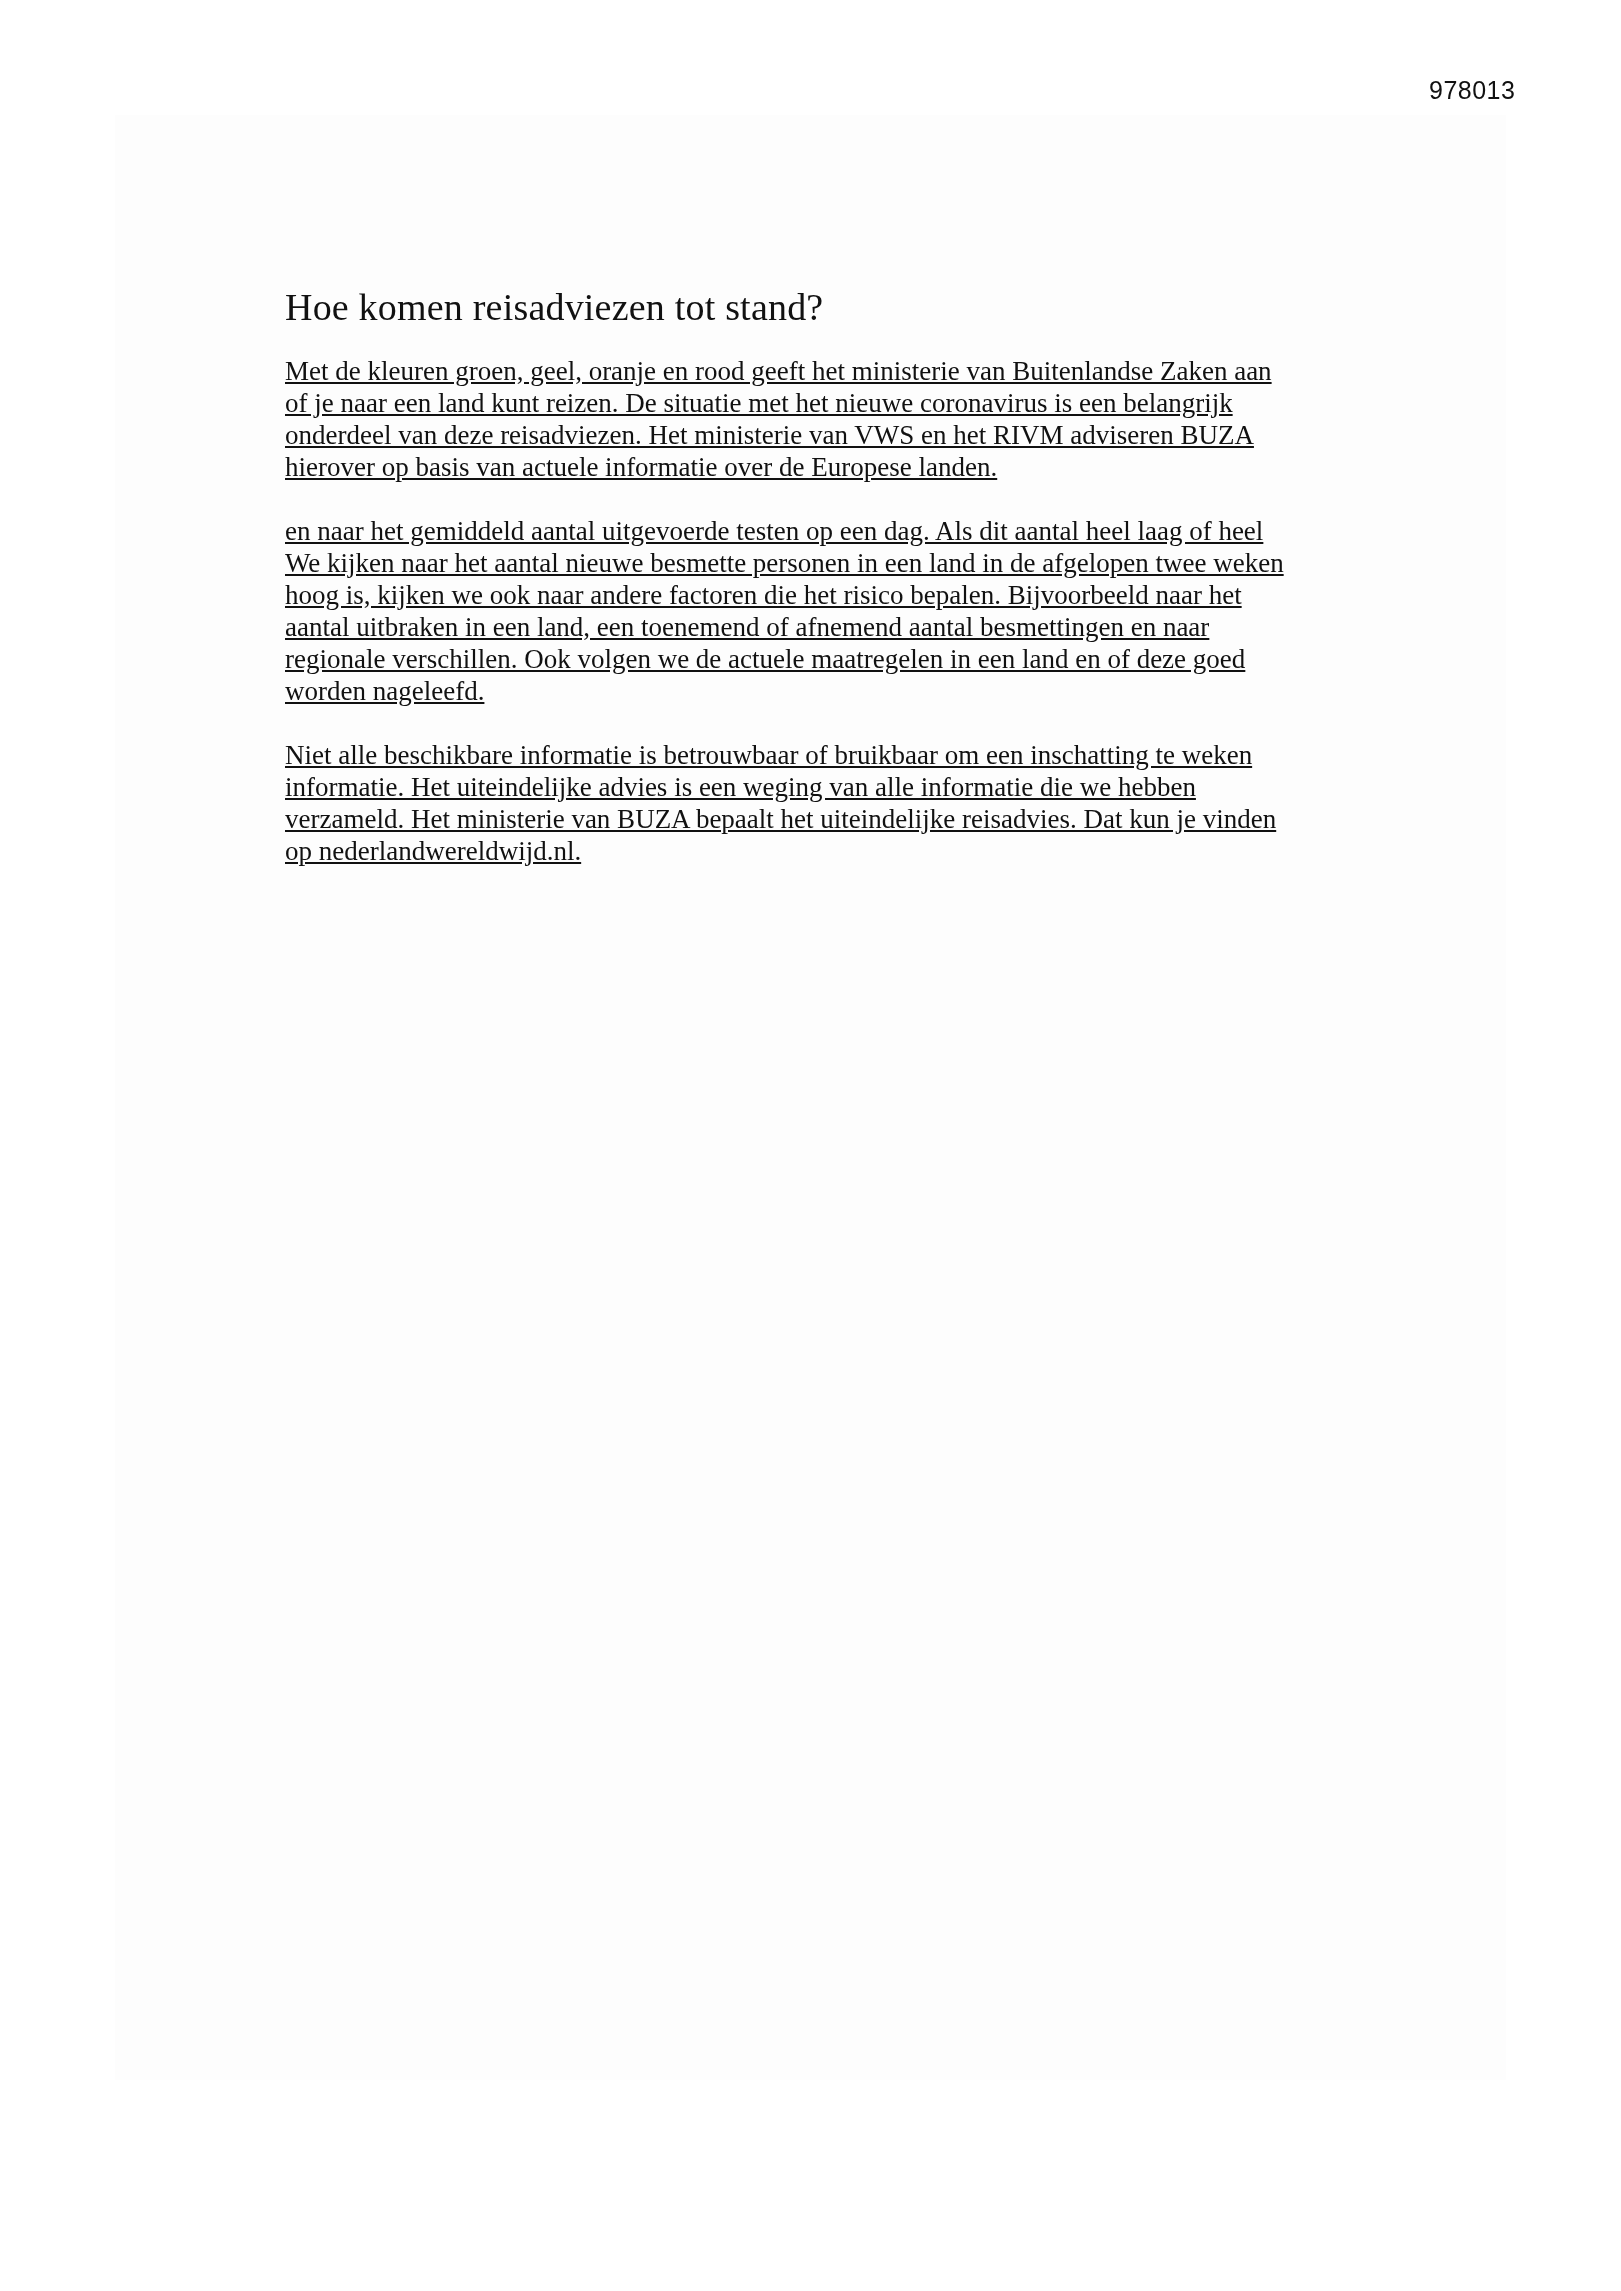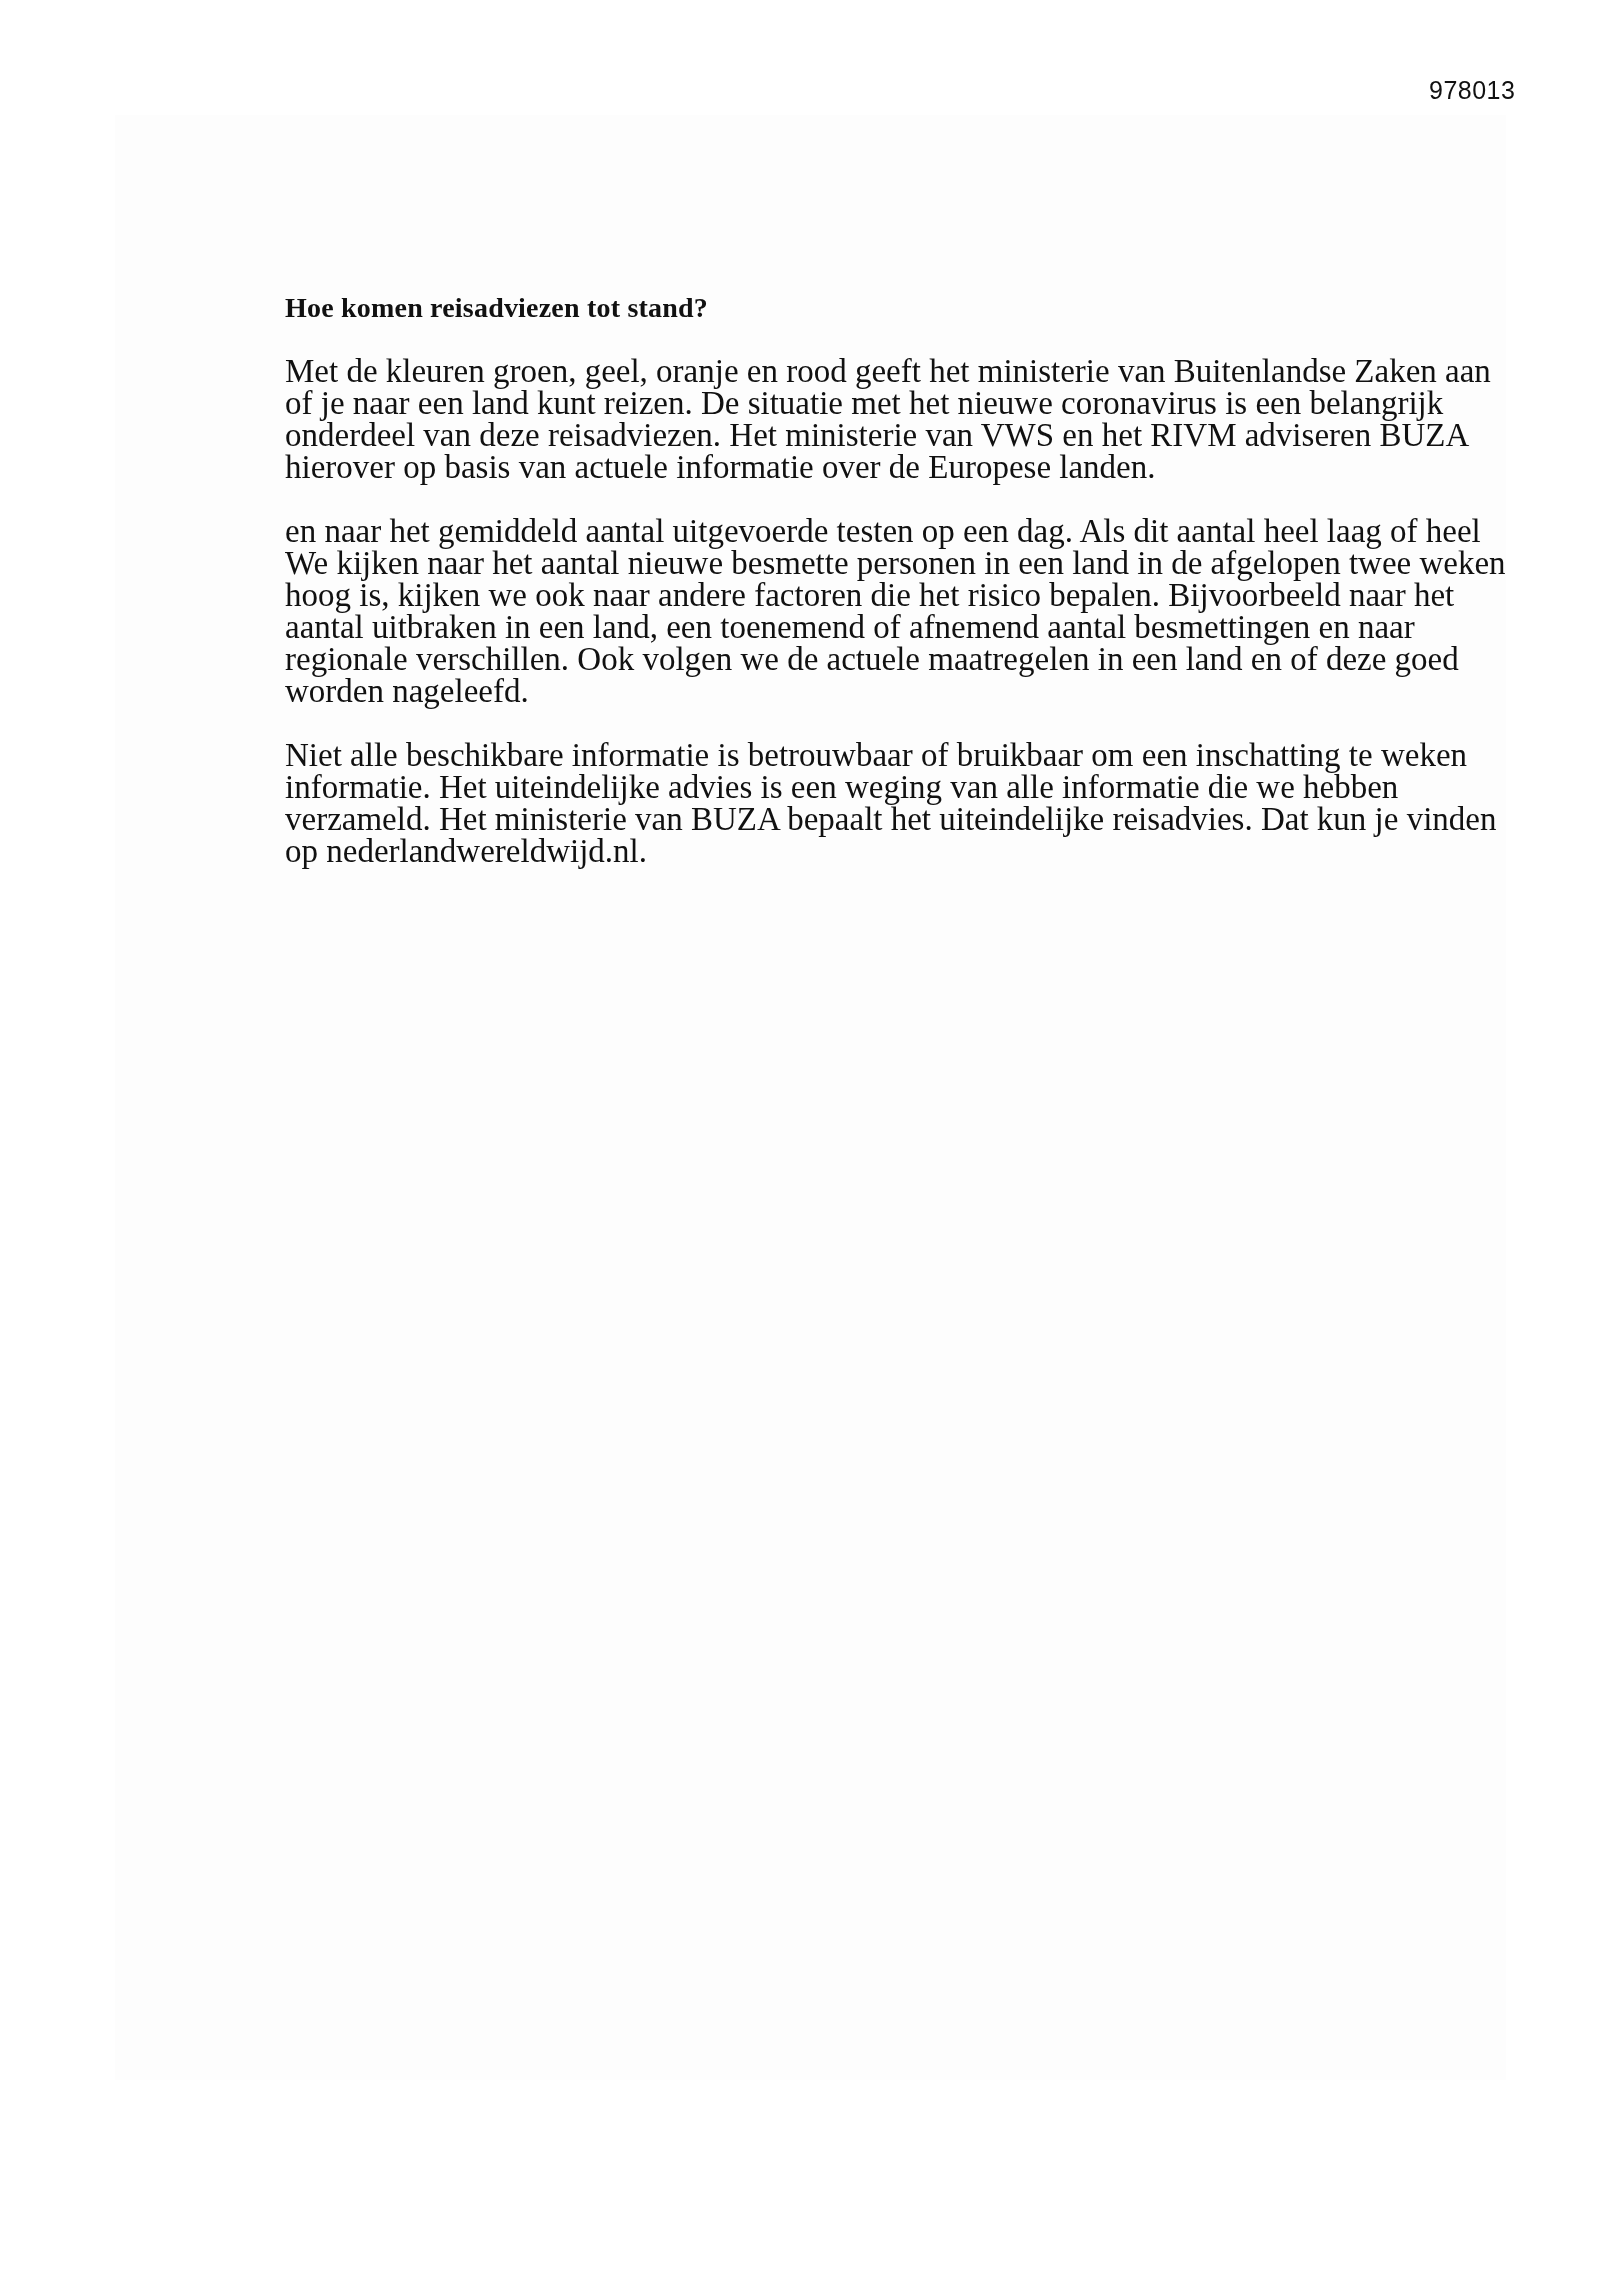--- a/index.html
+++ b/index.html
@@ -33,31 +33,32 @@
     .content {
       position: absolute;
       left: 285px;
       top: 284px;
       width: 1078px;
       font-family: "Liberation Serif", serif;
       color: #111111;
     }
     .heading {
       font-family: "Liberation Serif", serif;
-      font-weight: bold;
-      font-size: 28px;
+      font-weight: normal;
+      font-size: 38px;
       line-height: 47px;
       margin: 0 0 23.5px 0;
       letter-spacing: 0.2px;
     }
     .para {
-      font-size: 33px;
+      font-size: 27px;
       line-height: 32px;
       margin: 0 0 32px 0;
       white-space: nowrap;
+      text-decoration: underline;
     }
     .line {
       display: block;
     }
   </style>
 </head>
 <body>
 
 <div class="page-sheet"></div>
 

